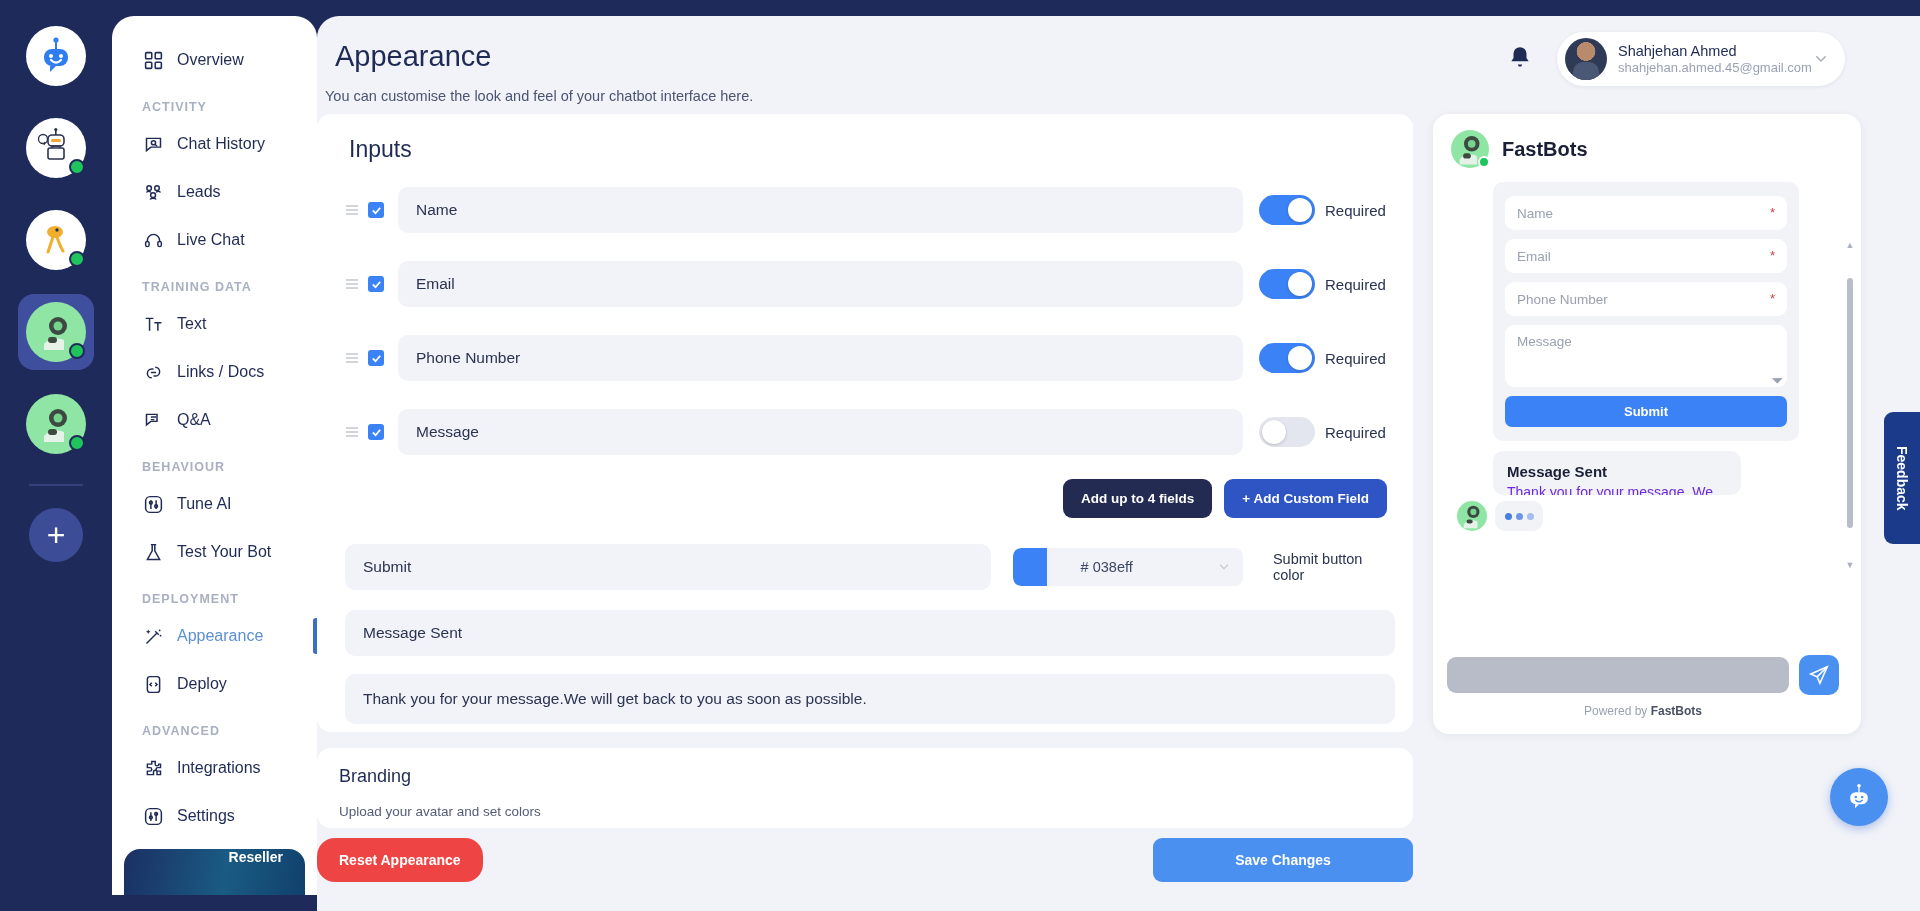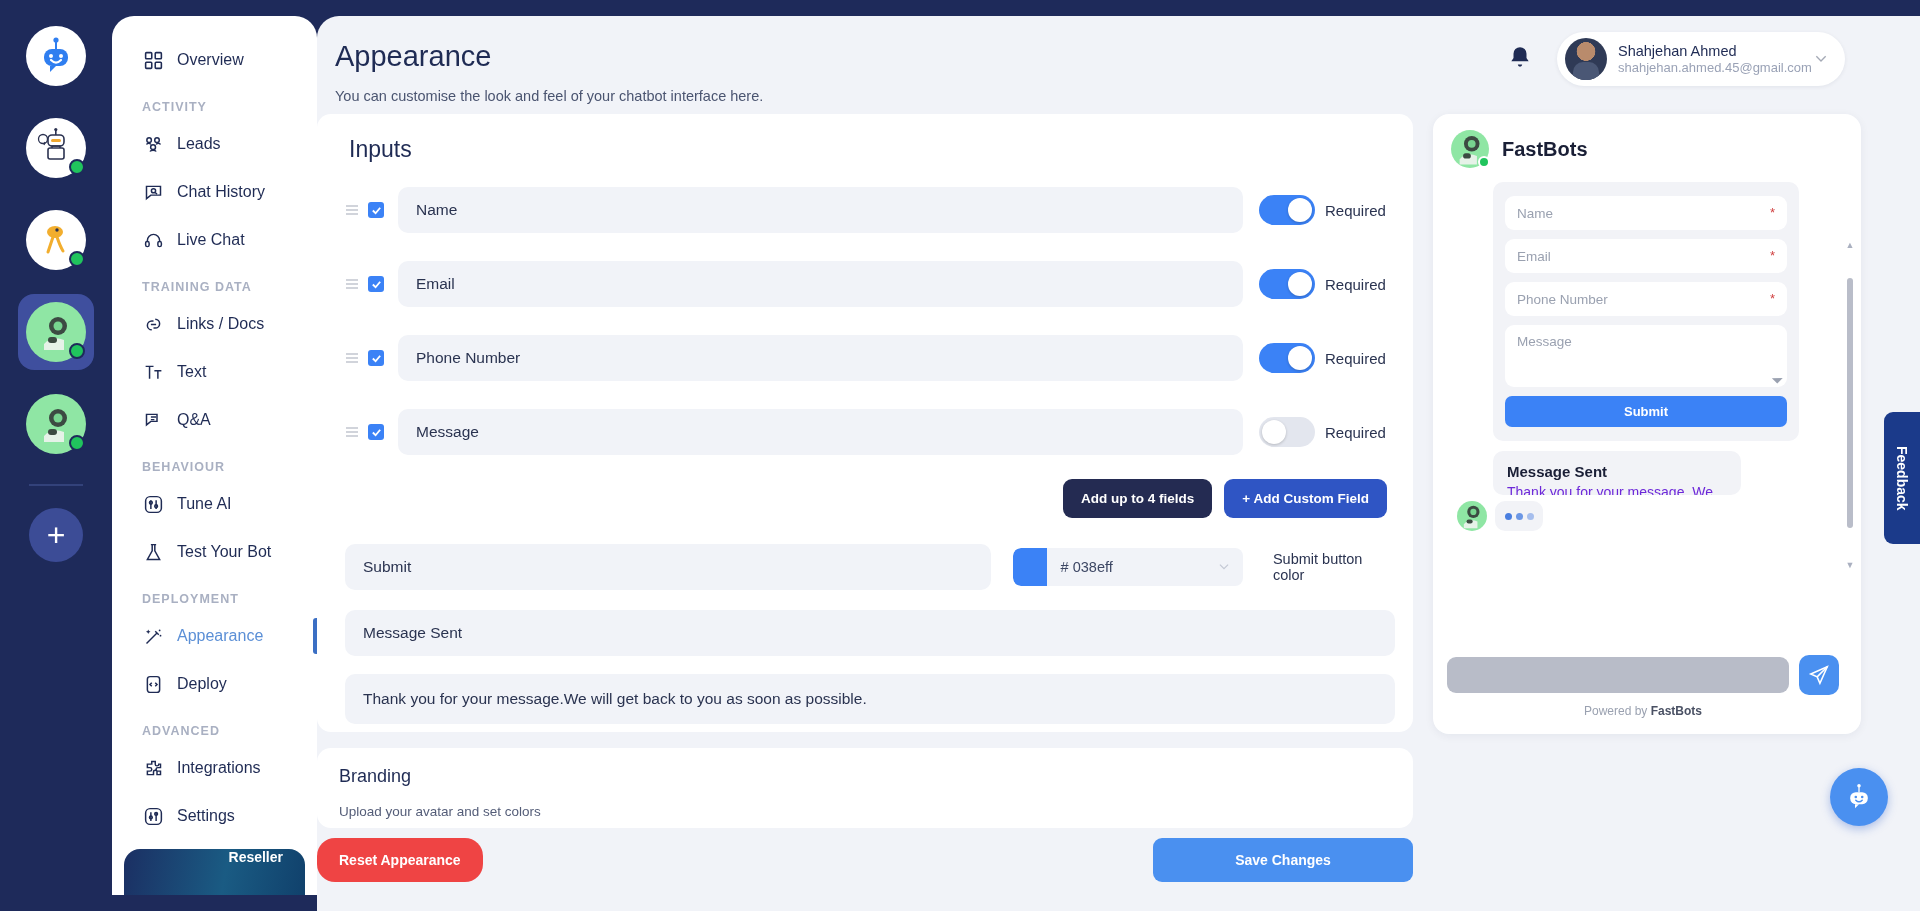--- a/index.html
+++ b/index.html
@@ -93,21 +93,21 @@
   }
 
   .topbar {
     position: absolute; left: 0; top: 0; right: 0; height: 86px;
   }
   .page-title {
     position: absolute; left: 18px; top: 24px;
     font-size: 29px; color: #1f2b54; font-weight: 400;
   }
   .page-sub {
-    position: absolute; left: 18px; top: 72px;
+    position: absolute; left: 8px; top: 72px;
     font-size: 14.5px; color: #4a5470;
   }
   .bell {
     position: absolute; left: 1190px; top: 29px;
     width: 26px; height: 26px; cursor: pointer;
   }
   .bell svg { width: 26px; height: 26px; display: block; }
   .user-chip {
     position: absolute; left: 1240px; top: 16px;
     width: 288px; height: 54px;
@@ -181,20 +181,21 @@
   .submit-row { display: flex; align-items: center; gap: 0; margin: 26px 0 0 12px; }
   .submit-name {
     width: 650px; height: 46px; background: #f1f3f8; border: none;
     border-radius: 10px; padding: 0 18px; font-size: 15.5px; color: #2a3350;
     font-family: "Liberation Sans", sans-serif;
   }
   .color-box {
     margin-left: 22px; width: 232px; height: 38px; border-radius: 8px;
     background: #f1f3f8; display: flex; align-items: center; overflow: hidden;
     cursor: pointer;
+    gap: 20px;
   }
   .color-sw { width: 34px; height: 38px; background: #3b82f6; flex: 0 0 34px; border-radius: 8px 0 0 8px;}
   .color-hex { flex: 1 1 auto; font-size: 14.5px; color: #3d4764; padding-left: 14px; }
   .color-chev { width: 14px; height: 14px; margin-right: 12px; opacity: .45; }
   .color-lbl { margin-left: 30px; font-size: 14.5px; color: #2a3350; }
 
   .wide-input {
     display: block; width: 1050px; height: 46px; margin: 20px 0 0 12px;
     background: #f1f3f8; border: none; border-radius: 10px;
     padding: 0 18px; font-size: 15.5px; color: #2a3350;
@@ -378,72 +379,72 @@
       </svg>
       </span>
     <span>Overview</span>
   </div>
 
   <div class="nav-section">ACTIVITY</div>
 
   <div class="nav-item">
     <span class="nav-icon">
       <svg viewBox="0 0 24 24" fill="none" stroke="#1f2b54" stroke-width="1.7">
+        <path d="M4 5h16v10H9l-5 4z"></path>
+          <circle cx="12" cy="10" r="2.4"></circle>
+          <path d="M14 12l2 2"></path>
+      </svg>
+      </span>
+    <span>Chat History</span>
+  </div>
+
+  <div class="nav-item">
+    <span class="nav-icon">
+      <svg viewBox="0 0 24 24" fill="none" stroke="#1f2b54" stroke-width="1.7">
         <circle cx="7" cy="7" r="2.6"></circle>
           <circle cx="16" cy="7" r="2.6"></circle>
           <circle cx="11.5" cy="15" r="2.8"></circle>
         <path d="M4 12c1-2 4-2 5 0M15 12c1-2 4-2 5 0M8 20c1-2 6-2 7 0"></path>
       </svg>
       </span>
     <span>Leads</span>
   </div>
 
   <div class="nav-item">
     <span class="nav-icon">
       <svg viewBox="0 0 24 24" fill="none" stroke="#1f2b54" stroke-width="1.7">
-        <path d="M4 5h16v10H9l-5 4z"></path>
-          <circle cx="12" cy="10" r="2.4"></circle>
-          <path d="M14 12l2 2"></path>
-      </svg>
-      </span>
-    <span>Chat History</span>
-  </div>
-
-  <div class="nav-item">
-    <span class="nav-icon">
-      <svg viewBox="0 0 24 24" fill="none" stroke="#1f2b54" stroke-width="1.7">
         <path d="M5 14v-2a7 7 0 0114 0v2"></path>
           <rect x="3" y="13" width="4" height="6" rx="2"></rect>
         <rect x="17" y="13" width="4" height="6" rx="2"></rect>
       </svg>
       </span>
     <span>Live Chat</span>
   </div>
 
   <div class="nav-section">TRAINING DATA</div>
 
   <div class="nav-item">
     <span class="nav-icon">
       <svg viewBox="0 0 24 24" fill="none" stroke="#1f2b54" stroke-width="1.7">
+        <path d="M3 5h9M7.5 5v14"></path>
+          <path d="M13 10h8M17 10v9"></path>
+      </svg>
+      </span>
+    <span>Text</span>
+  </div>
+
+  <div class="nav-item">
+    <span class="nav-icon">
+      <svg viewBox="0 0 24 24" fill="none" stroke="#1f2b54" stroke-width="1.7">
         <path d="M14 6a5 5 0 010 10h-2"></path>
           <path d="M10 18a5 5 0 010-10h2"></path>
           <path d="M9 12h6"></path>
       </svg>
       </span>
     <span>Links / Docs</span>
-  </div>
-
-  <div class="nav-item">
-    <span class="nav-icon">
-      <svg viewBox="0 0 24 24" fill="none" stroke="#1f2b54" stroke-width="1.7">
-        <path d="M3 5h9M7.5 5v14"></path>
-          <path d="M13 10h8M17 10v9"></path>
-      </svg>
-      </span>
-    <span>Text</span>
   </div>
 
   <div class="nav-item">
     <span class="nav-icon">
       <svg viewBox="0 0 24 24" fill="none" stroke="#1f2b54" stroke-width="1.7">
         <path d="M4 5h12v8H9l-5 4z"></path>
           <path d="M9 8h6M9 11h4"></path>
       </svg>
       </span>
     <span>Q&amp;A</span>

